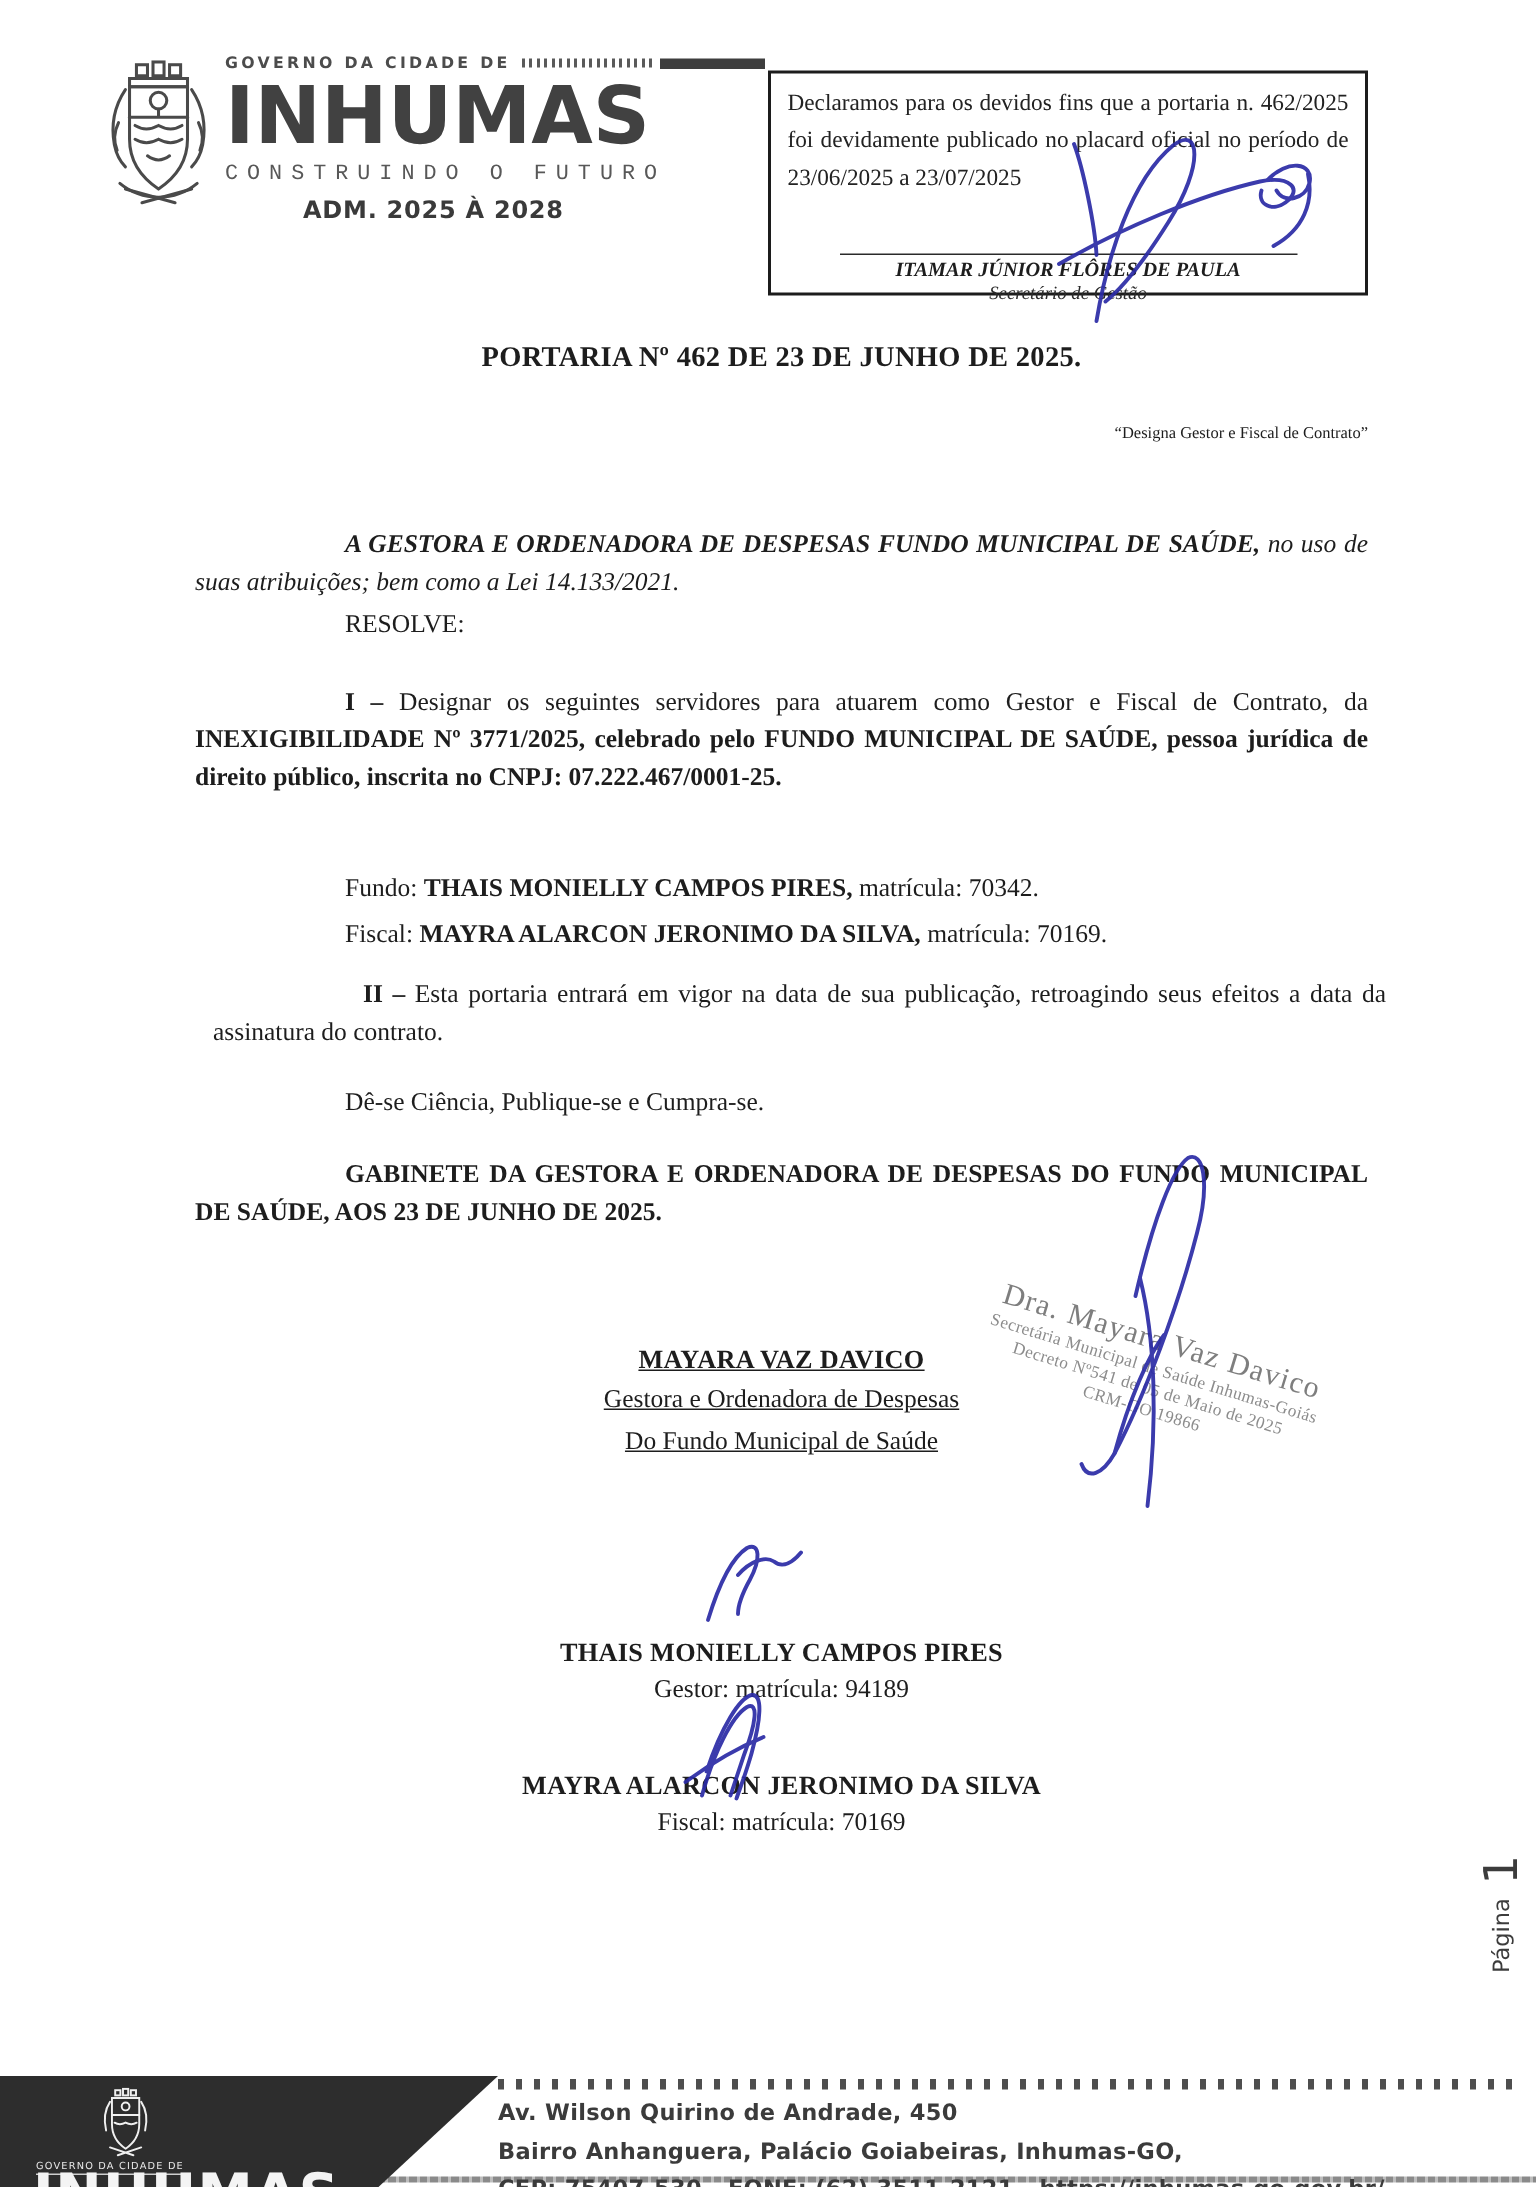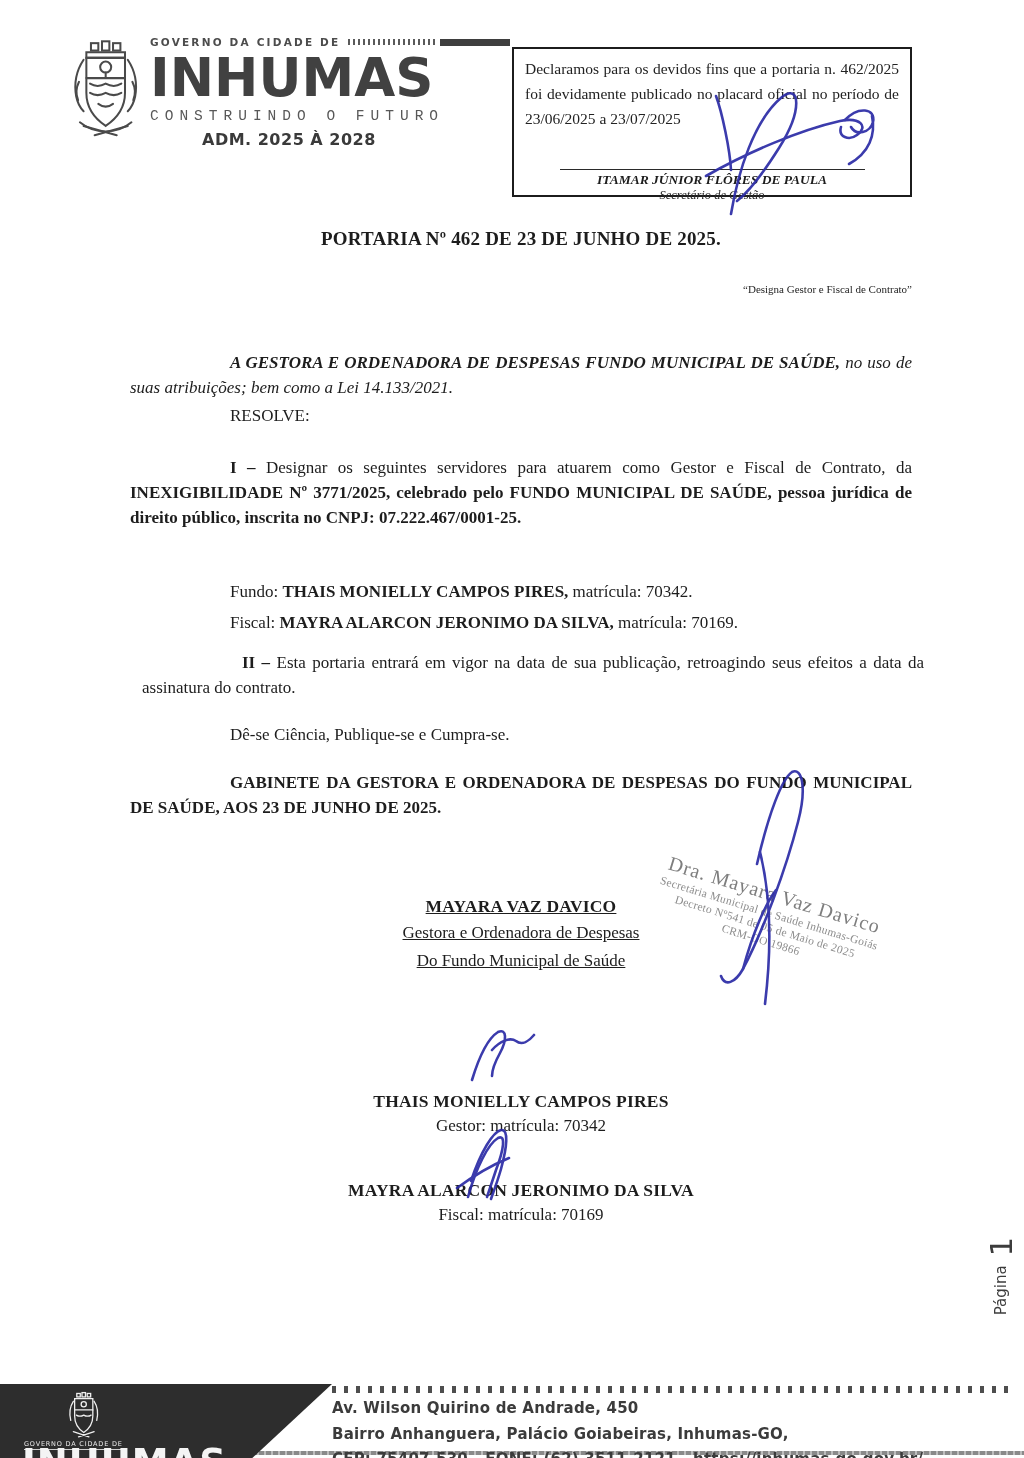--- a/index.html
+++ b/index.html
@@ -155,21 +155,21 @@
   </div>
 
   <div class="sigblk b-mayara">
     <div class="sig-name">MAYARA VAZ DAVICO</div>
     <div class="sig-role">Gestora e Ordenadora de Despesas</div>
     <div class="sig-role">Do Fundo Municipal de Saúde</div>
   </div>
 
   <div class="sigblk b-thais">
     <div class="sig-name">THAIS MONIELLY CAMPOS PIRES</div>
-    <div class="sig-role">Gestor: matrícula: 70342</div>
+    <div class="sig-role">Gestor: matrícula: 94189</div>
   </div>
 
   <div class="sigblk b-mayra">
     <div class="sig-name">MAYRA ALARCON JERONIMO DA SILVA</div>
     <div class="sig-role">Fiscal: matrícula: 70169</div>
   </div>
 
   <div class="pagenum">
     <span class="pl">Página</span>
     <span class="pn">1</span>

